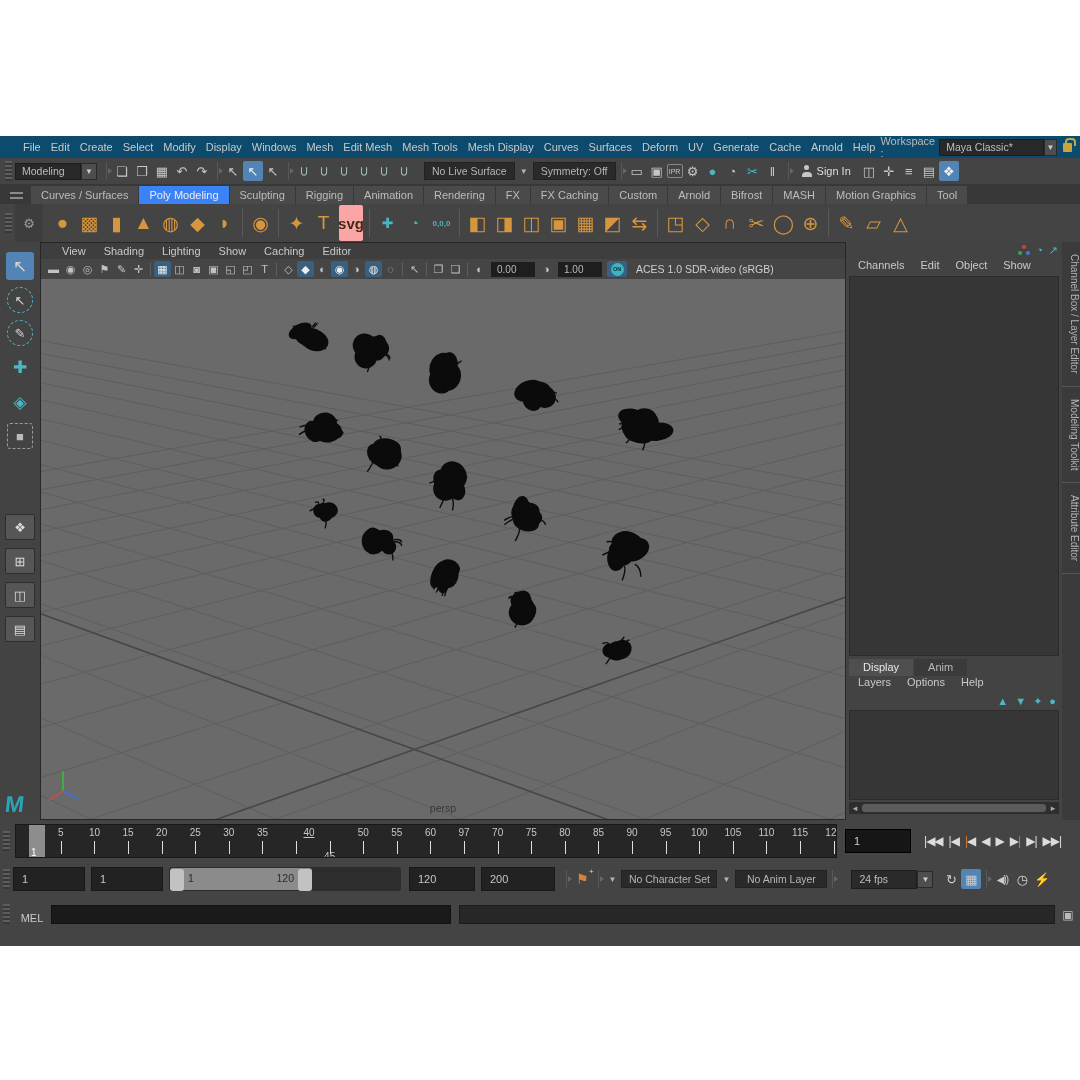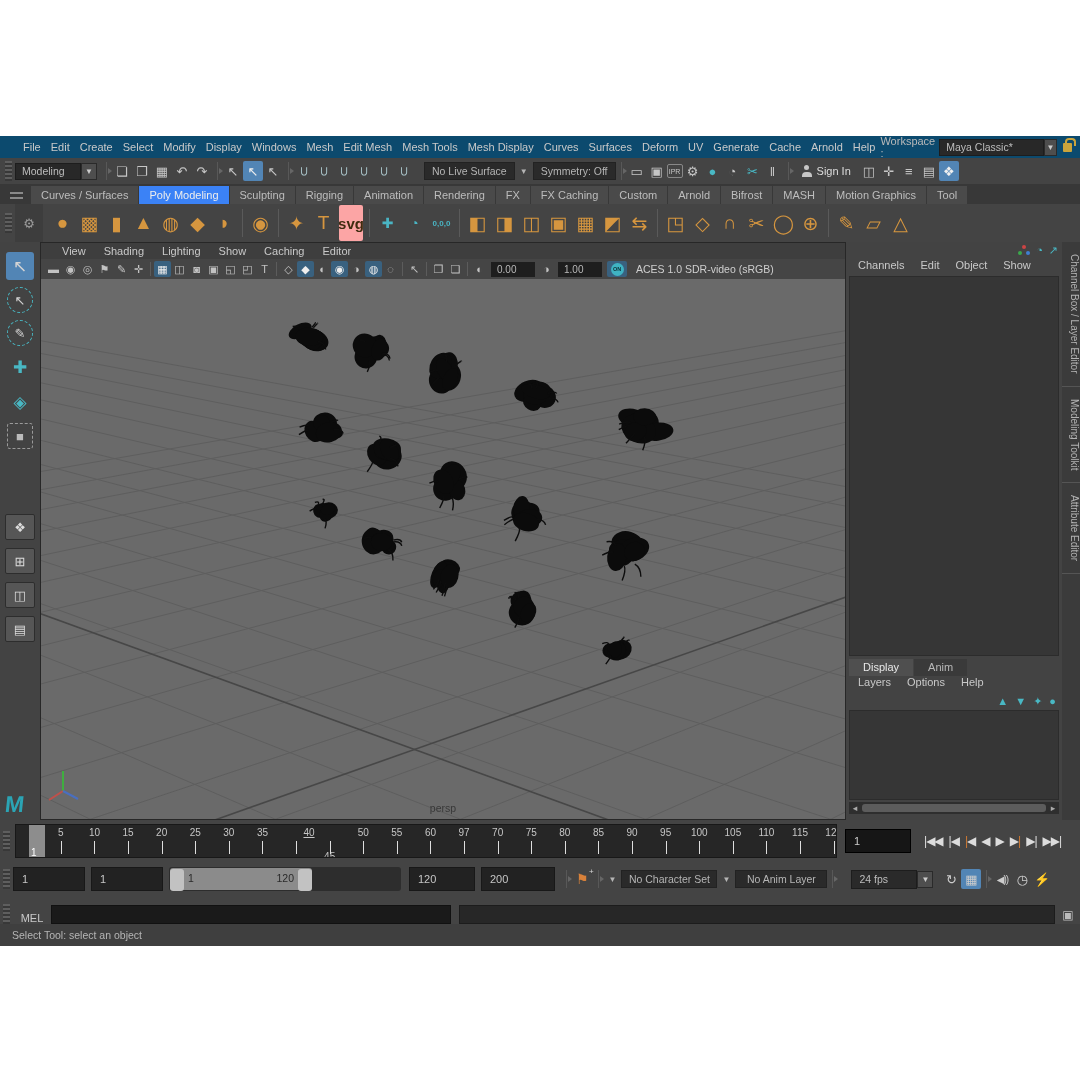--- a/index.html
+++ b/index.html
@@ -770,16 +770,13 @@
   </div>
 
   <div class="row" id="cmdrow">
     <span class="grip"></span>
     <span id="mel-label">MEL</span>
     <div id="mel-input"></div>
     <div id="cmd-result"></div>
     <span id="script-editor-btn">▣</span>
   </div>
 
-  <div class="row" id="helprow">
-    <span id="help-text">Select Tool: select an object</span>
-  </div>
 </div>
 
 </body></html>

